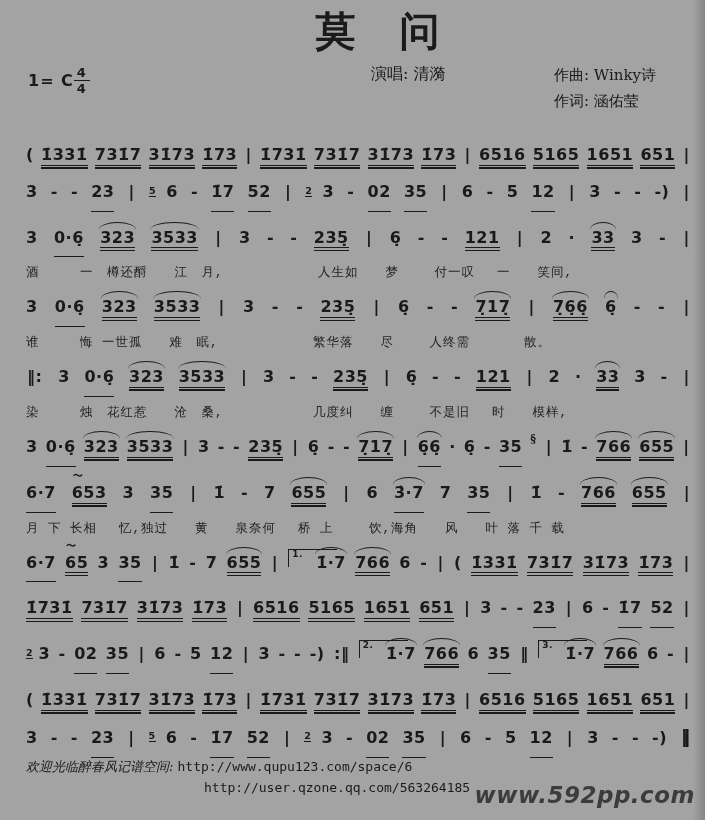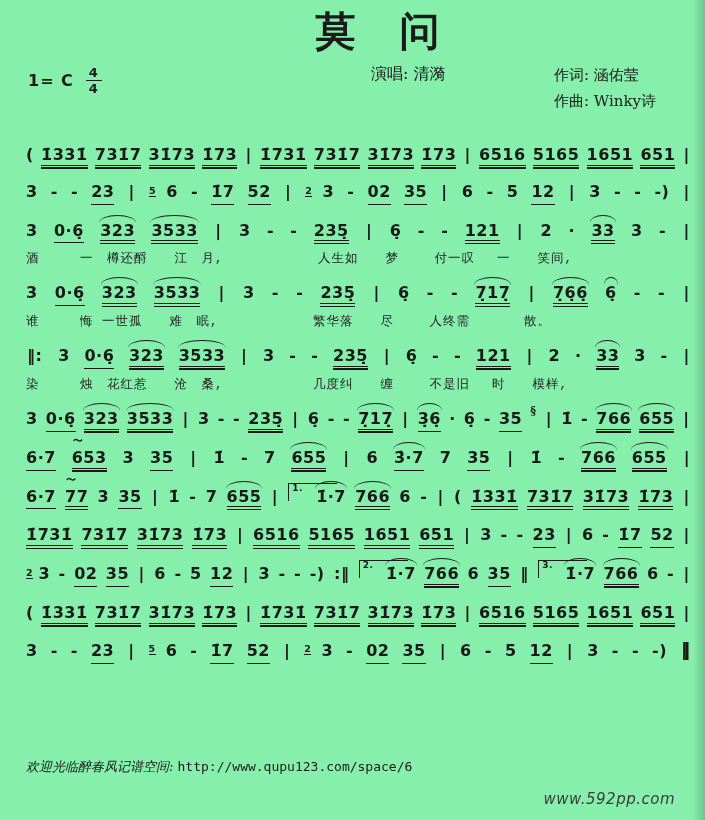--- a/index.html
+++ b/index.html
@@ -1,89 +1,89 @@
 <!DOCTYPE html>
 <html><head>
 <meta charset="utf-8">
 <style>
   html,body{margin:0;padding:0;}
   body{background:#e9e9e7;font-family:"DejaVu Sans",sans-serif;}
   .page{
     position:relative;width:705px;height:820px;margin:0 auto;
-    background:#86efac;color:#1a1a1a;overflow:hidden;
+    background:#a3a3a3;color:#1a1a1a;overflow:hidden;
     box-sizing:border-box;padding:6px 14px 0 26px;
   }
   .edge-shadow{position:absolute;top:0;right:0;width:12px;height:100%;
     background:linear-gradient(to right,rgba(0,0,0,0),rgba(0,0,0,0.18));pointer-events:none;}
   
   .title{
     text-align:center;font-family:"DejaVu Serif","Liberation Serif",serif;
     font-weight:bold;font-size:40px;letter-spacing:2px;margin:2px 0 0 40px;line-height:1.15;
   }
   .meta{position:relative;height:82px;margin-top:2px;font-size:15px;}
-  .keysig{position:absolute;left:2px;top:10px;font-weight:bold;font-size:16px;letter-spacing:1px;display:flex;align-items:center;gap:12px;}
+  .keysig{position:absolute;left:2px;top:10px;font-weight:bold;font-size:16px;letter-spacing:1px;display:flex;align-items:center;gap:0;}
   .frac{display:inline-block;text-align:center;font-size:13px;line-height:1;font-weight:bold;vertical-align:middle;}
   .frac .num{display:block;border-bottom:1.5px solid #1a1a1a;padding:0 3px 1px;}
   .frac .den{display:block;padding-top:1px;}
   .singer{position:absolute;left:345px;top:8px;font-family:"DejaVu Serif","Liberation Serif",serif;font-size:16px;}
   .credits{position:absolute;left:528px;top:6px;font-family:"DejaVu Serif","Liberation Serif",serif;font-size:15px;line-height:1.75;}
   .credits div{white-space:nowrap;}
   
   .score-line{margin-bottom:9px;}
   .note-line{
     display:flex;justify-content:space-between;align-items:baseline;
     font-weight:bold;font-size:16px;letter-spacing:0.5px;
     padding-top:9px;white-space:nowrap;
   }
   .tok{position:relative;display:inline-block;line-height:1.05;}
-  .u1{border-bottom:1.5px solid #1a1a1a;padding-bottom:3px;}
+  .u1{border-bottom:1.5px solid #1a1a1a;padding-bottom:10px;}
   .u2{border-bottom:1.5px solid #1a1a1a;padding-bottom:1px;}
   .u2::after{content:'';position:absolute;left:0;right:0;bottom:-4px;height:1.5px;background:#1a1a1a;}
   .arc::before{content:'';position:absolute;top:-8px;left:-1px;right:-1px;height:7px;
     border-top:1.5px solid #1a1a1a;border-radius:50% 50% 0 0/100% 100% 0 0;}
   .mord::before{content:'〜';position:absolute;top:-14px;left:1px;font-size:10px;font-weight:bold;}
   .grace{font-size:9.5px;align-self:flex-start;border-bottom:1px solid #1a1a1a;margin-right:-3px;transform:translateY(2px);}
   .volta{font-size:9px;font-weight:bold;align-self:flex-start;transform:translateY(-6px);
     border-top:1.2px solid #1a1a1a;border-left:1.2px solid #1a1a1a;
     padding:0 34px 8px 3px;margin-right:-30px;line-height:1;}
   .segno{font-size:11px;align-self:flex-start;transform:translateY(-6px);font-family:"DejaVu Serif",serif;}
   .bar{padding:0 1px;}
   .finalbar{font-size:17px;text-shadow:0.8px 0 0 #1a1a1a;}
   .lyric-line{
     font-size:12.5px;margin-top:7px;white-space:pre;letter-spacing:1px;
     font-family:Liberation Mono, monospace;color:#222;
   }
   
-  .footer{position:absolute;left:26px;right:26px;bottom:10px;height:52px;}
+  .footer{position:absolute;left:26px;right:6px;bottom:10px;height:52px;}
   .welcome{font-size:13px;}
   .welcome .zh{font-family:"DejaVu Serif","Liberation Serif",serif;font-style:italic;}
   .welcome .url{font-family:"DejaVu Sans Mono","Liberation Mono",monospace;font-size:13px;}
   .qzone{margin:4px 0 0 178px;font-family:"DejaVu Sans Mono","Liberation Mono",monospace;font-size:13px;}
-  .watermark{position:absolute;right:4px;bottom:2px;font-size:15px;font-weight:normal;font-style:italic;color:#3c3c3c;letter-spacing:0.5px;}
+  .watermark{position:absolute;right:4px;bottom:2px;font-size:23px;font-weight:bold;font-style:italic;color:#3c3c3c;letter-spacing:0.5px;}
 </style>
 </head>
 <body>
 
 <div class="page">
   <div class="edge-shadow"></div>
 
   <div class="title">莫　问</div>
 
   <div class="meta">
     <div class="keysig">
       <span>1= C</span>
       <span class="frac">
         <span class="num">4</span>
         <span class="den">4</span>
       </span>
     </div>
     <div class="singer">演唱: 清漪</div>
     <div class="credits">
+      <div>作曲: Winky诗</div>
       <div>作词: 涵佑莹</div>
-      <div>作曲: Winky诗</div>
     </div>
   </div>
 
   <div>
       <div class="score-line">
         <div class="note-line">
           <span class="tok">(</span>
           <span class="tok u2">1̇331̇</span>
           <span class="tok u2">731̇7</span>
           <span class="tok u2">31̇73</span>
@@ -220,21 +220,21 @@
           <span class="tok">3</span>
           <span class="tok">-</span>
           <span class="tok">-</span>
           <span class="tok u2">235̣</span>
           <span class="tok bar">|</span>
           <span class="tok">6̣</span>
           <span class="tok">-</span>
           <span class="tok">-</span>
           <span class="tok u2 arc">7̣17̣</span>
           <span class="tok bar">|</span>
-          <span class="tok u1 arc">3̣6̣</span>
+          <span class="tok u1 arc">6̣6̣</span>
           <span class="tok">·</span>
           <span class="tok">6̣</span>
           <span class="tok">-</span>
           <span class="tok u1">35</span>
           <span class="tok segno">§</span>
           <span class="tok bar">|</span>
           <span class="tok">1̇</span>
           <span class="tok">-</span>
           <span class="tok u2 arc">766</span>
           <span class="tok u2 arc">655</span>
@@ -257,25 +257,26 @@
           <span class="tok u1 arc">3̇·7</span>
           <span class="tok">7</span>
           <span class="tok u1">35</span>
           <span class="tok bar">|</span>
           <span class="tok">1̇</span>
           <span class="tok">-</span>
           <span class="tok u2 arc">766</span>
           <span class="tok u2 arc">655</span>
           <span class="tok bar">|</span>
         </div>
+        <div class="lyric-line">月 下 长相　 忆,独过　　黄　　泉奈何　 桥 上　　 饮,海角　　风　　叶 落 千 载</div>
       </div>
       <div class="score-line">
         <div class="note-line">
           <span class="tok u1">6·7</span>
-          <span class="tok u2 mord">77</span>
+          <span class="tok u2 mord">65</span>
           <span class="tok">3</span>
           <span class="tok u1">35</span>
           <span class="tok bar">|</span>
           <span class="tok">1̇</span>
           <span class="tok">-</span>
           <span class="tok">7</span>
           <span class="tok u2 arc">655</span>
           <span class="tok bar">|</span>
           <span class="tok volta">1.</span>
           <span class="tok arc">1̇·7</span>
@@ -398,15 +399,16 @@
           <span class="tok bar finalbar">‖</span>
         </div>
       </div>
     </div>
 
   <div class="footer">
     <div class="welcome">
       <span class="zh">欢迎光临醉春风记谱空间:</span>
       <span class="url">http://www.qupu123.com/space/6</span>
     </div>
+    <div class="qzone url">http://user.qzone.qq.com/563264185</div>
     <div class="watermark">www.592pp.com</div>
   </div>
 </div>
 
 </body></html>

